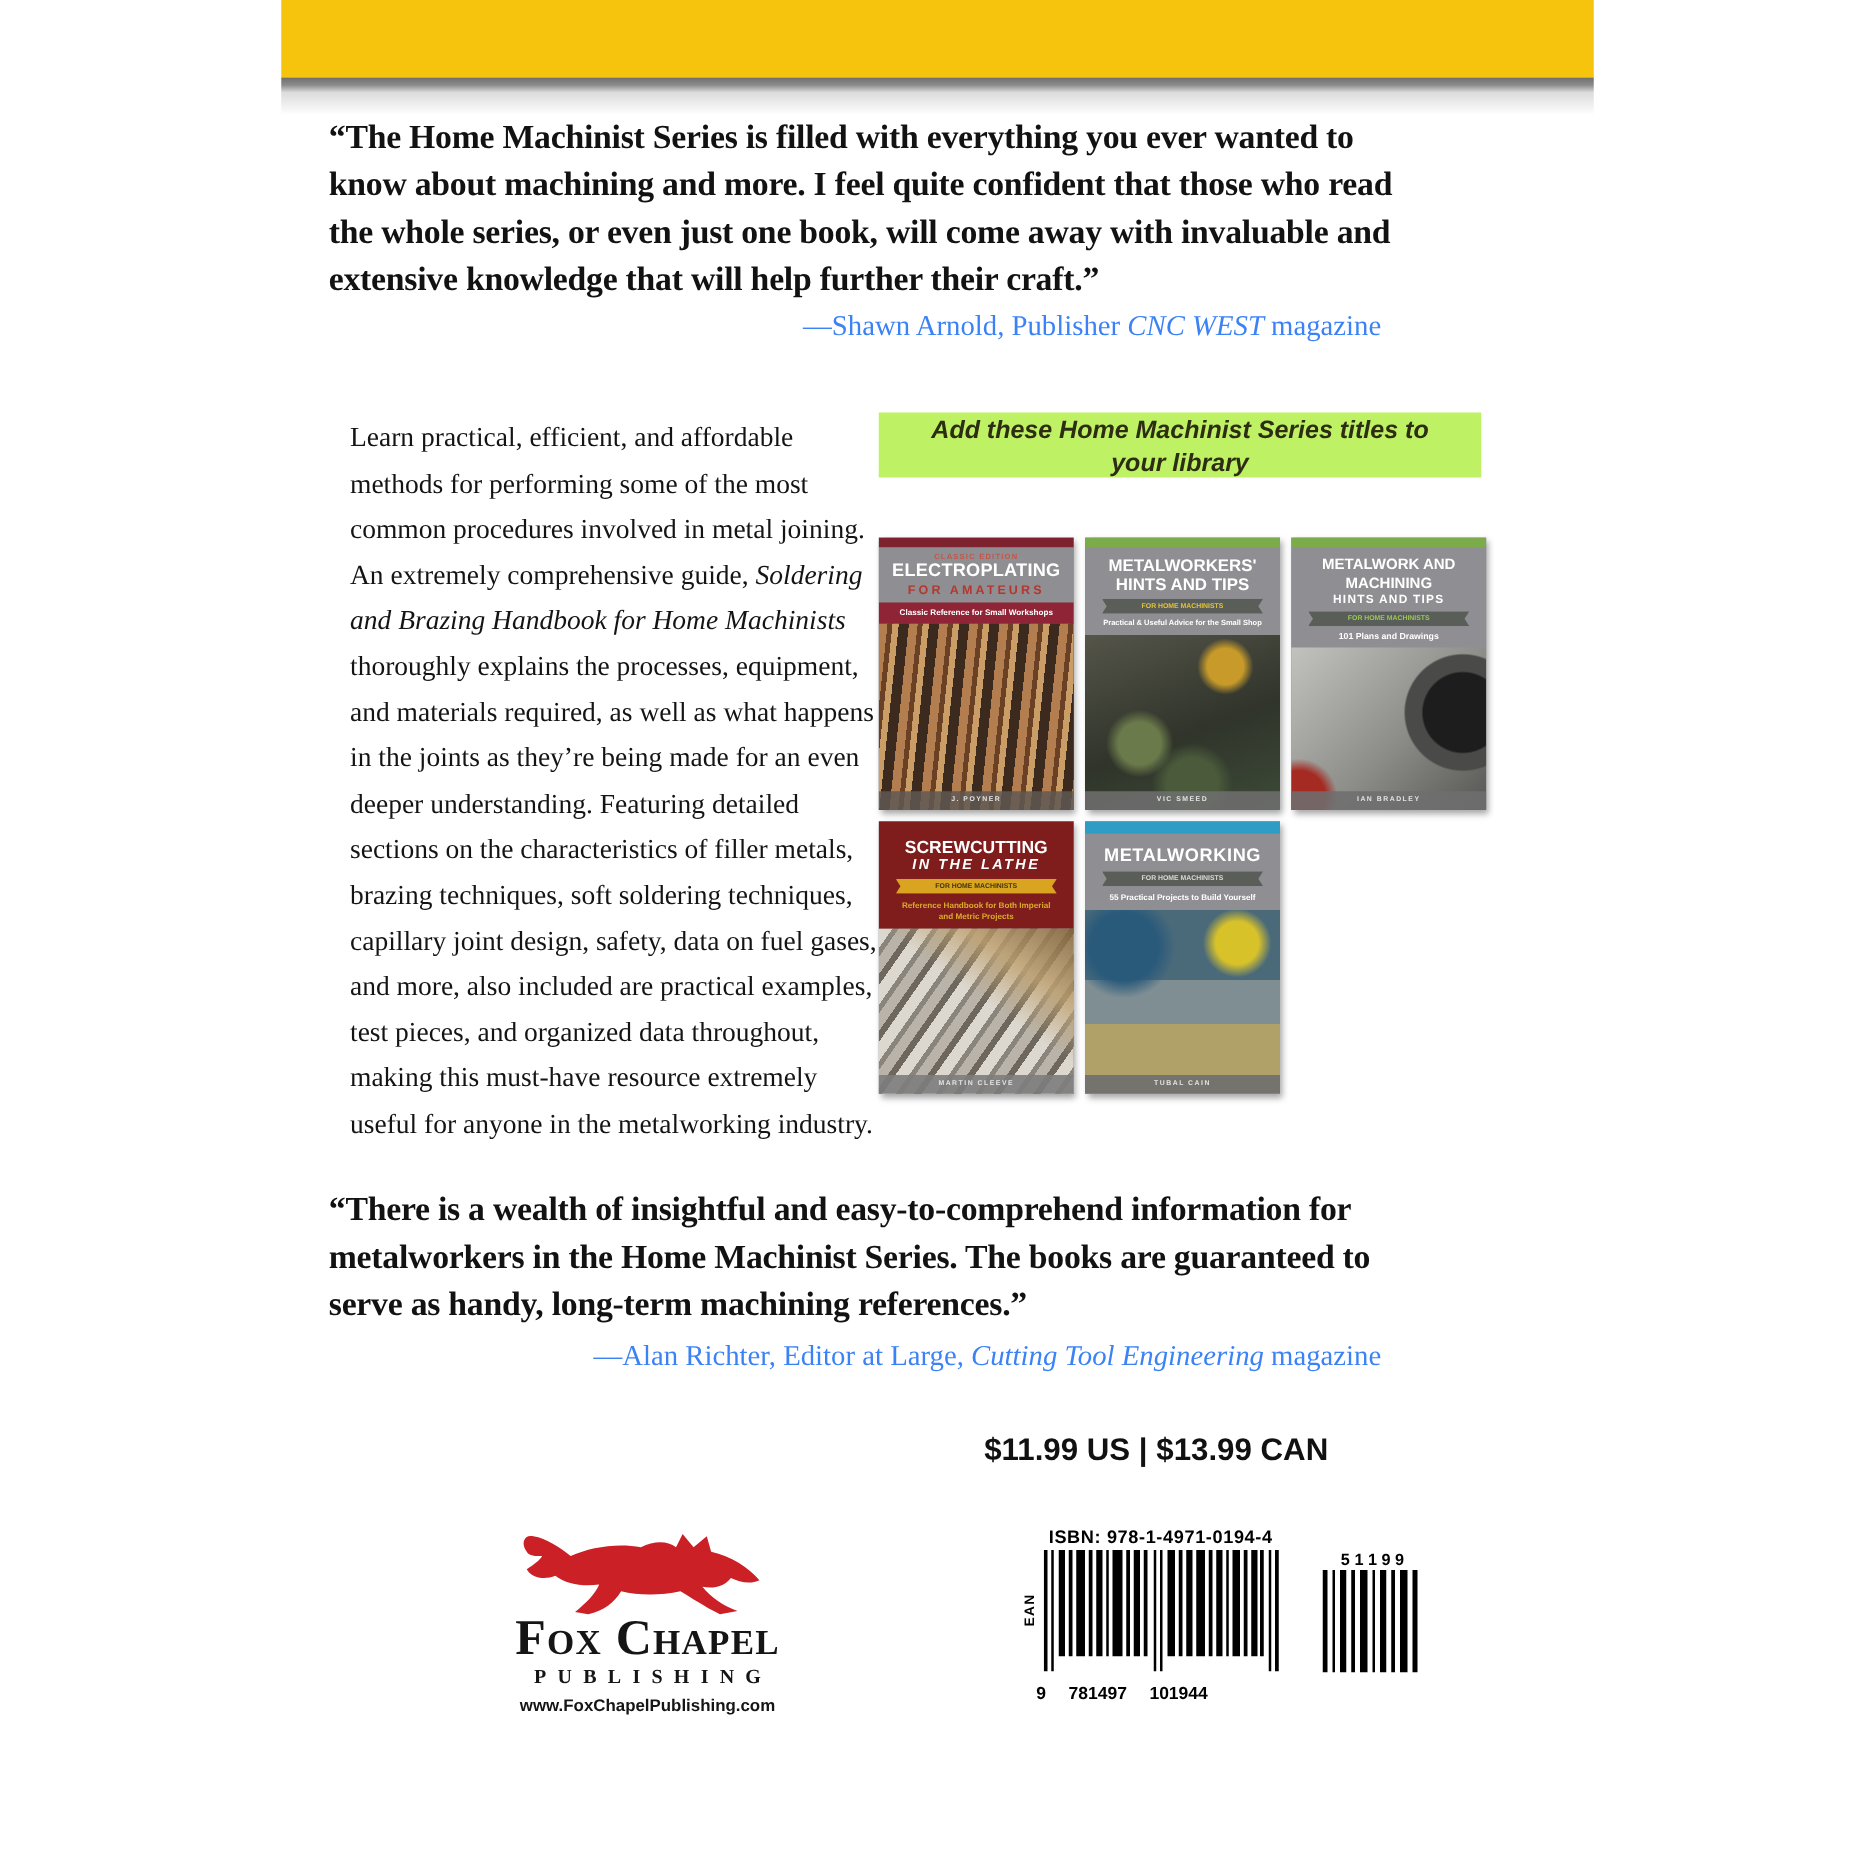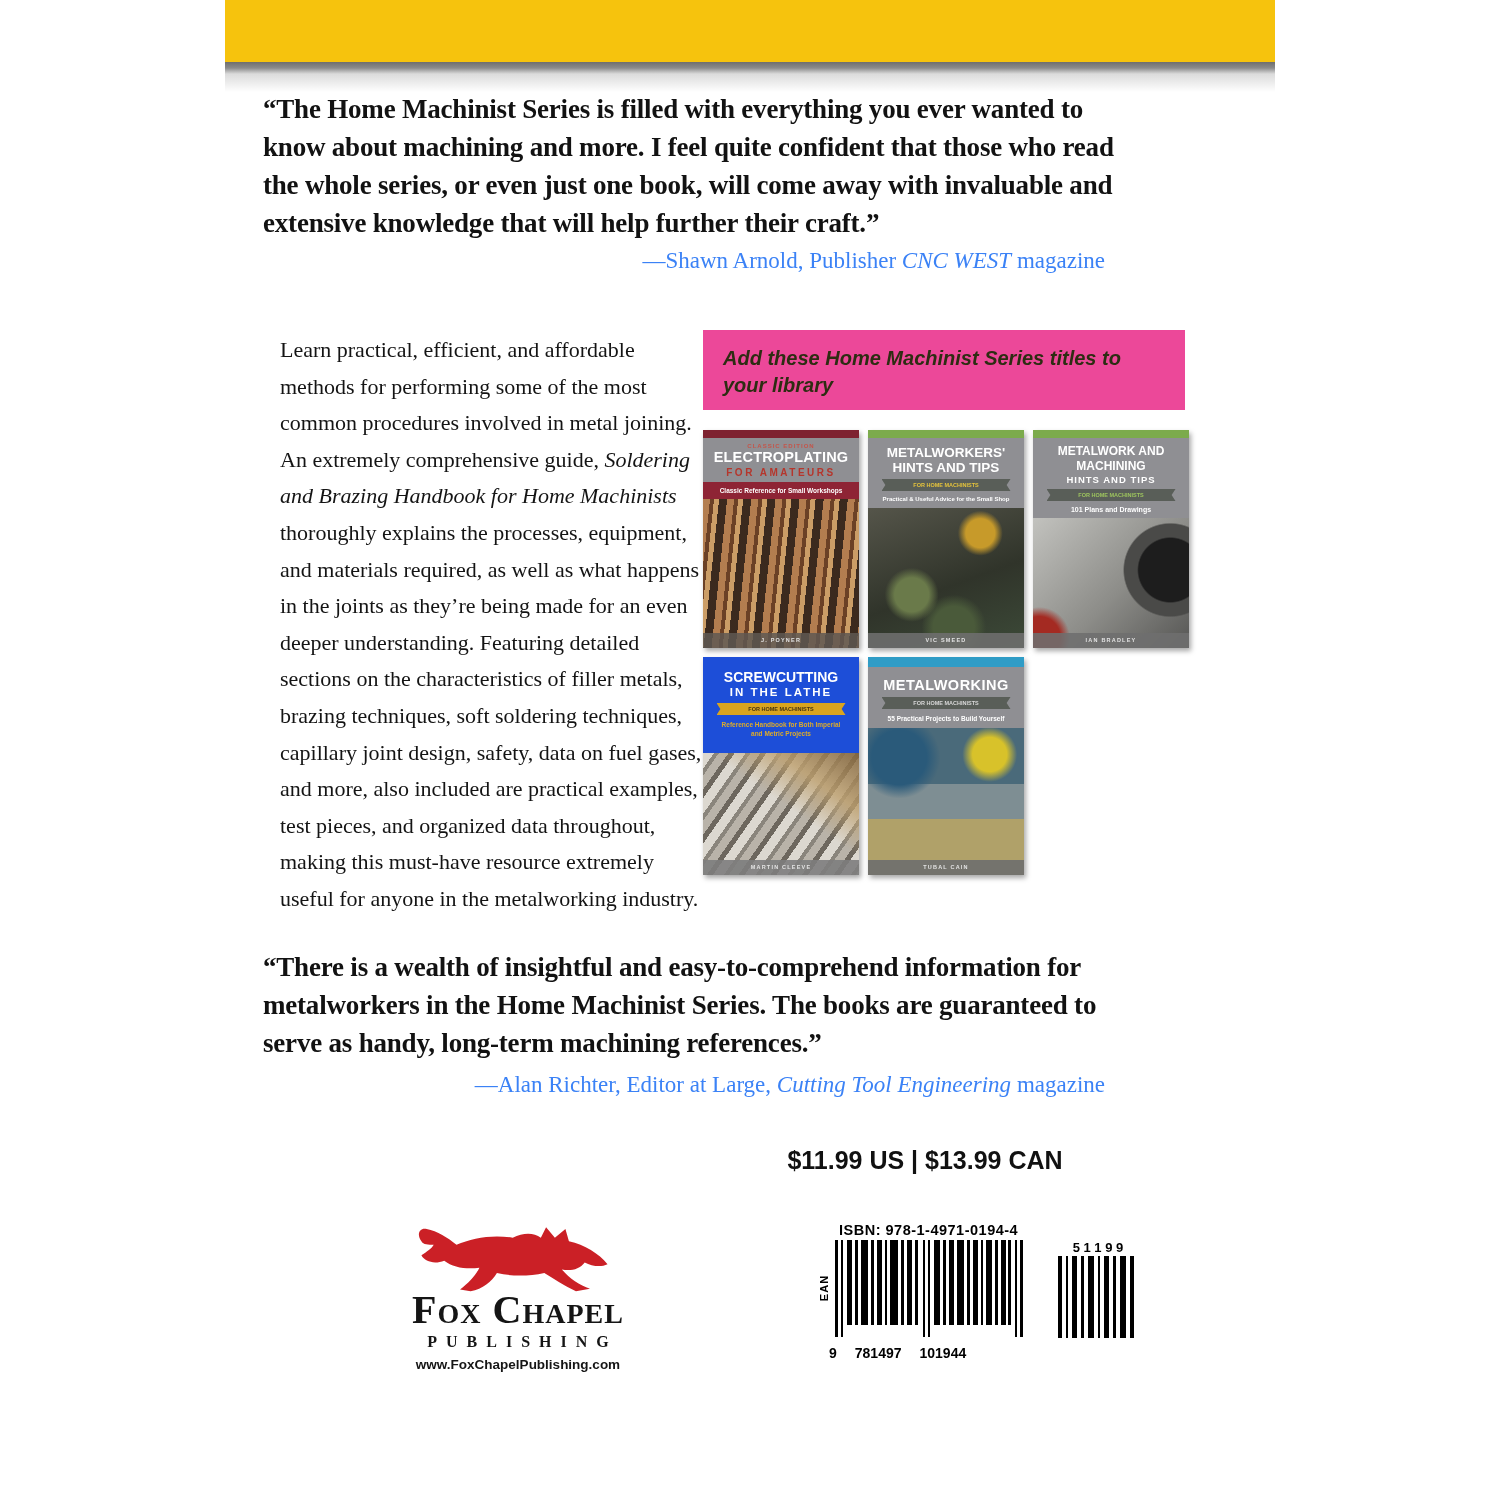--- a/index.html
+++ b/index.html
@@ -16,23 +16,23 @@
   .quote-top{top:90px;}
   .quote-bottom{top:948px;}
   .attribution{position:absolute;width:880px;text-align:right;font-size:23px;color:#3b82f6;}
   .attr-top{top:248px;left:0;}
   .attr-bottom{top:1072px;left:0;}
   .attribution .ital{font-style:italic;}
 
   .desc{position:absolute;left:55px;top:332px;width:424px;font-size:22px;line-height:36.6px;color:#141414;}
   .desc .ital{font-style:italic;}
 
-  .promo-box{position:absolute;left:478px;top:330px;width:442px;height:50px;background:#ec4899;
-             padding:15px 20px;font-family:"Liberation Sans", sans-serif;font-weight:bold;font-style:italic;
-             font-size:20px;line-height:27px;color:#2d2d12;}
+  .promo-box{position:absolute;left:478px;top:330px;width:442px;height:50px;background:#bef264;
+             padding:1px 20px;font-family:"Liberation Sans", sans-serif;font-weight:bold;font-style:italic;
+             font-size:20px;line-height:27px;color:#2d2d12;text-align:center;}
 
   .grid{position:absolute;left:478px;top:430px;width:486px;display:grid;
         grid-template-columns:repeat(3,156px);grid-auto-rows:218px;gap:9px 9px;}
   .card{position:relative;display:flex;flex-direction:column;overflow:hidden;
         box-shadow:2px 3px 5px rgba(0,0,0,.35);font-family:"Liberation Sans", sans-serif;background:#8F8F93;}
   .card .photo{flex:1;position:relative;}
   .card .author{position:absolute;left:0;right:0;bottom:0;height:15px;line-height:15px;
         background:rgba(110,110,110,.88);color:#e3e3e3;font-size:5.5px;letter-spacing:1.2px;
         text-align:center;font-weight:bold;}
   .strip{width:100%;}
@@ -71,23 +71,23 @@
   .c3 .t1,.c3 .t2{font-size:12px;line-height:14.5px;}
   .c3 .t3{font-size:9.5px;font-weight:bold;color:#fff;letter-spacing:1px;margin-top:1px;}
   .c3 .ribbon{background:#595e58;color:#9dc45e;font-size:5.5px;padding:3px 0;}
   .c3 .sub{font-size:7px;font-weight:bold;color:#fff;margin-top:5px;}
   .c3 .photo{background:
       radial-gradient(circle at 88% 40%,#1d1d1d 0 20%,#4a4a48 21% 29%,transparent 30%),
       radial-gradient(circle at 4% 92%,#a42a22 0 11%,transparent 16%),
       linear-gradient(135deg,#c2c2be,#8d8d89 55%,#565654);}
 
   
-  .c4 .head{padding:12px 3px 15px;background:#1d4ed8;}
+  .c4 .head{padding:12px 3px 5px;background:#7f1d1d;}
   .c4 .t1{font-size:14px;}
-  .c4 .t2{font-size:11.5px;letter-spacing:2px;margin-top:1px;}
+  .c4 .t2{font-size:11.5px;letter-spacing:2px;margin-top:1px;font-style:italic;}
   .c4 .ribbon{background:#D9A41F;color:#453410;font-size:5.5px;padding:3px 0;margin-top:5px;}
   .c4 .sub{font-size:6.5px;font-weight:bold;color:#DCAB2B;margin-top:5px;line-height:9px;padding:0 14px;}
   .c4 .photo{background:
       linear-gradient(35deg,rgba(210,200,185,.0) 0 55%,rgba(190,160,110,.8) 75%,rgba(130,100,60,.85) 100%),
       repeating-linear-gradient(125deg,#dcd8d0 0 9px,#8a857c 9px 13px,#b9b3a9 13px 21px,#6d675e 21px 26px);}
   .c4 .author{background:rgba(125,125,125,.9);}
 
   
   .c5 .strip{height:11px;background:#A9D3B5;color:#20372a;font-size:5.5px;font-weight:bold;
              line-height:11px;text-align:center;letter-spacing:1.5px;}

